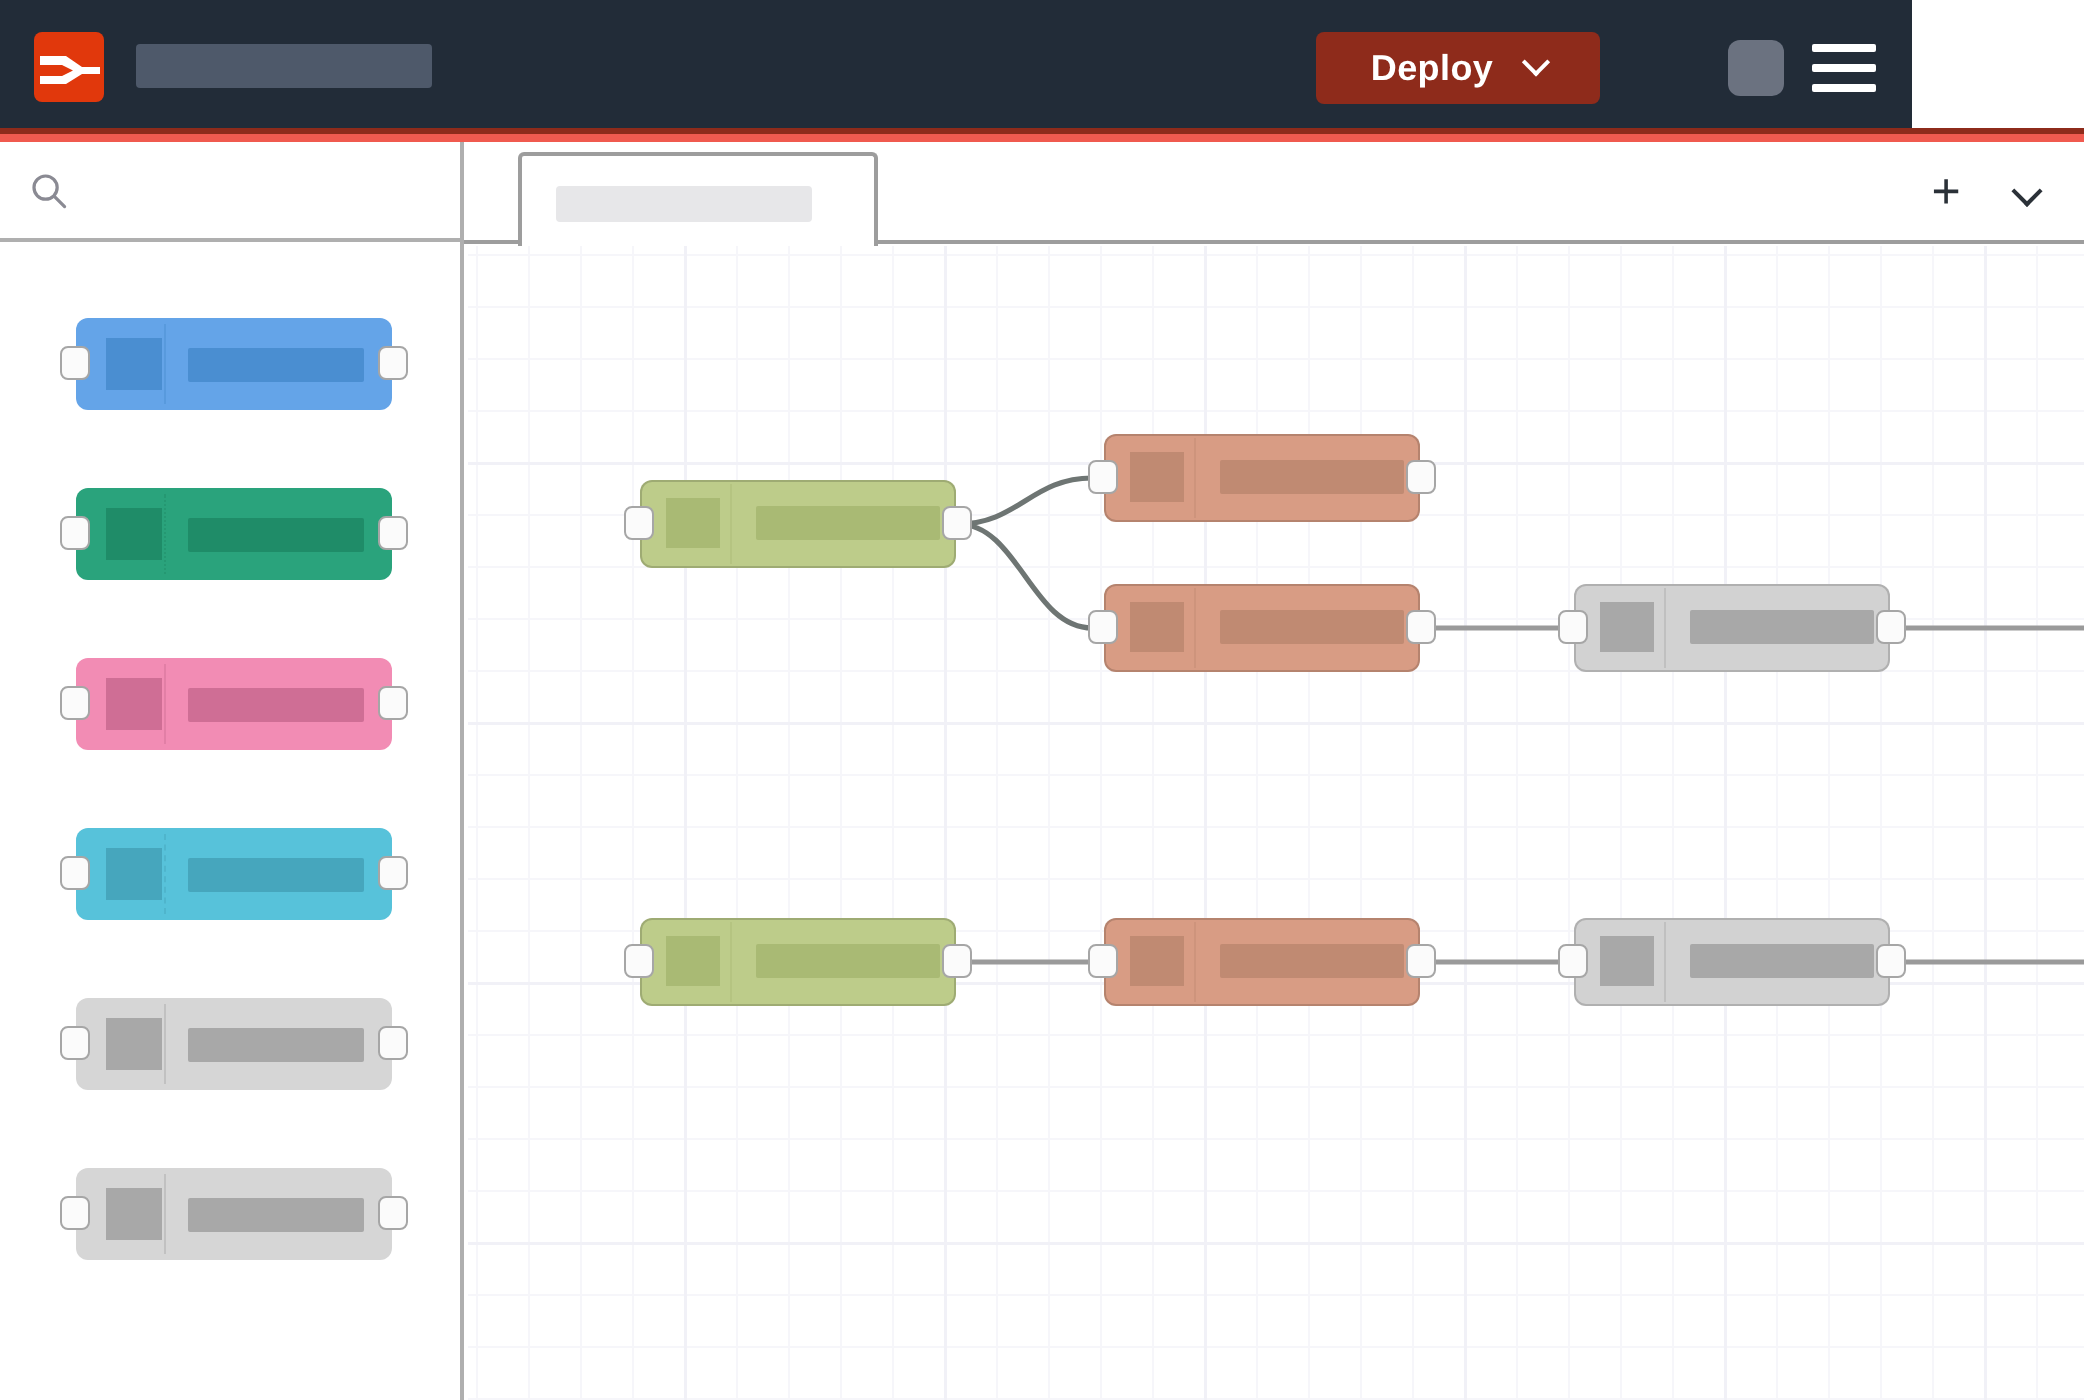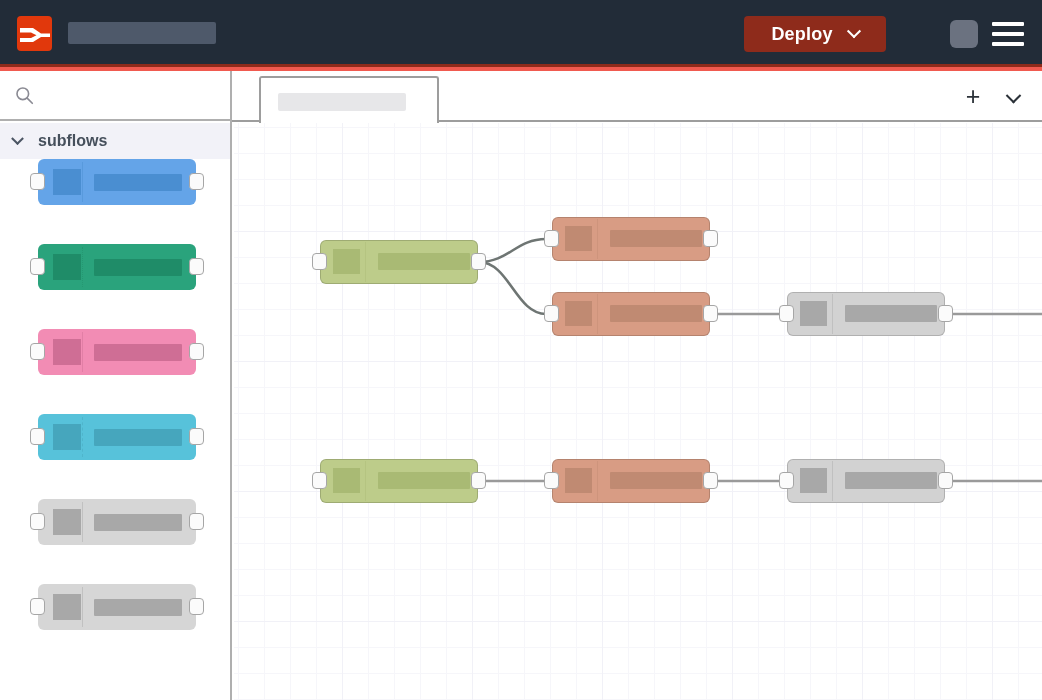--- a/index.html
+++ b/index.html
@@ -7,21 +7,21 @@
     width: 1042px; height: 700px;
     overflow: hidden;
     font-family: "Liberation Sans", sans-serif;
     background: #ffffff;
   }
   #app { position: relative; width: 1042px; height: 700px; }
 
   
   .header {
     position: absolute; left: 0; top: 0;
-    width: 1042px; height: 64px;
+    width: 956px; height: 64px;
     background: #222c38;
     display: flex; align-items: center;
   }
   .header-rule-dark {
     position: absolute; left: 0; top: 64px;
     width: 1042px; height: 3px; background: #8e2b1b;
   }
   .header-rule-red {
     position: absolute; left: 0; top: 67px;
     width: 1042px; height: 4px; background: #f05a4f;
@@ -254,24 +254,20 @@
 
   <div class="sidebar">
 
     <div class="palette-search">
       <svg class="search-icon" viewBox="0 0 20 20">
         <circle cx="8.2" cy="8.2" r="6.1" fill="none" stroke="#8a8a93" stroke-width="1.7"></circle>
         <line x1="12.8" y1="12.8" x2="18.2" y2="18.2" stroke="#8a8a93" stroke-width="1.7" stroke-linecap="round"></line>
       </svg>
     </div>
 
-    <div class="palette-category">
-      <span class="cat-chev"></span>
-      <span class="cat-label">subflows</span>
-    </div>
 
     <div class="palette-list" id="palette-list">
         <div class="palette-node" style="left: 38px; top: 0px;">
           <div class="pn-body" style="background:#64a4e8"></div>
           <div class="pn-icon" style="background:#4a8ed1"></div>
           <div class="pn-divider" style="border-left:1.3px solid #4a8ed1"></div>
           <div class="pn-label" style="background:#4a8ed1"></div>
           <div class="port port-in"></div>
           <div class="port port-out"></div>
         </div>

